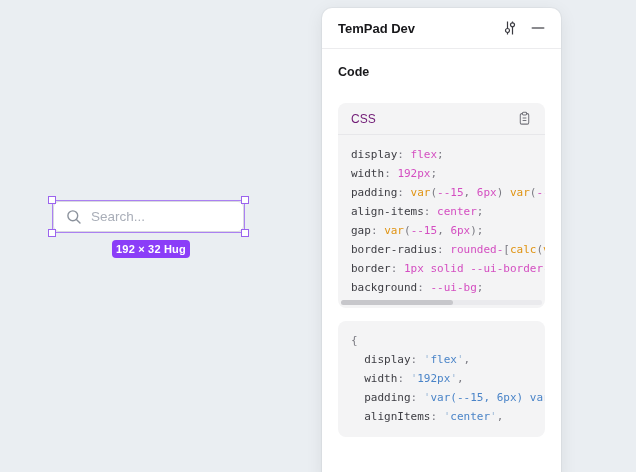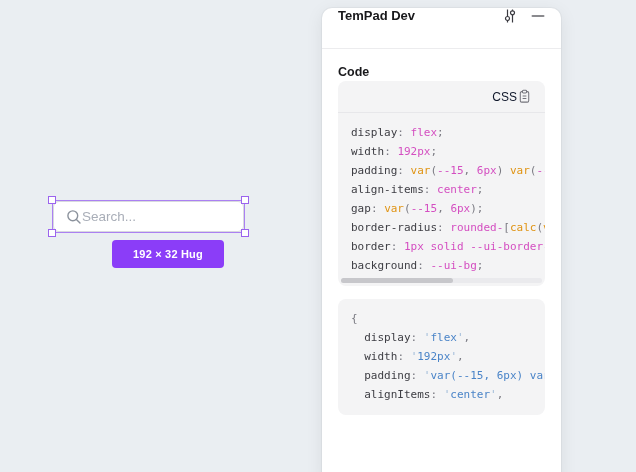--- a/index.html
+++ b/index.html
@@ -10,64 +10,64 @@
   }
 
   
   .sel-outline {
     position:absolute; left:52px; top:200px; width:193px; height:33px;
     border:1px solid #ab80f2; z-index:2; pointer-events:none;
   }
   .search-mock {
     position:absolute; left:53px; top:201px; width:191px; height:31px;
     background:#fff; border:1px solid #d8dade; border-radius:6px;
-    display:flex; align-items:center; padding-left:12px; z-index:1;
+    display:flex; align-items:center; padding-left:12px; gap:9px; z-index:1;
   }
   .search-mock span { font-size:13.5px; color:#a9aeb8; }
   .handle {
     position:absolute; width:8px; height:8px; background:#fff;
     border:1px solid #9b63ee; z-index:3;
   }
   .size-badge {
-    position:absolute; left:112px; top:240px; height:28px; padding:0 21px;
+    position:absolute; left:112px; top:240px; height:18px; padding:0 4px;
     display:inline-flex; align-items:center; background:#8b3df8; color:#fff;
     font-size:11px; font-weight:bold; border-radius:4px; letter-spacing:.2px; z-index:3;
   }
 
   
   .panel {
     position:absolute; left:322px; top:8px; width:239px; height:476px;
     background:#fff; border-radius:10px;
     box-shadow:0 0 0 1px rgba(0,0,0,.03), 0 4px 18px rgba(0,0,0,.08);
   }
   .panel-header {
-    height:41px; display:flex; align-items:flex-start; padding:0 16px;
+    height:41px; display:flex; align-items:center; padding:0 16px;
     border-bottom:1px solid #ececee;
   }
   .panel-title { flex:1; font-weight:bold; font-size:13px; color:#18181b; }
   .hbtns { display:flex; align-items:center; gap:13px; }
   .icon-btn { background:none; border:none; padding:0; cursor:pointer; display:flex; align-items:center; }
 
   .component-row {
     height:40px; display:flex; align-items:center; padding:0 16px;
     border-bottom:1px solid #ececee;
   }
   .component-name { flex:1; font-weight:bold; font-size:13px; color:#18181b; }
 
-  .section-label { margin:16px 16px 2px; font-weight:bold; font-size:12.5px; color:#18181b; }
+  .section-label { margin:16px 16px 24px; font-weight:bold; font-size:12.5px; color:#18181b; }
 
   .code-card {
     margin:0 16px 13px; background:#f4f4f5; border-radius:8px;
     overflow:hidden; position:relative;
   }
   .card-header {
     height:32px; display:flex; align-items:center; padding:0 13px;
     border-bottom:1px solid #e7e7ea;
   }
-  .card-label { flex:1; font-size:12px; color:#0f172a;text-align:right; }
+  .card-label { flex:1; font-size:12px; color:#701a75; }
   .code-pre {
     padding:10px 0 11px 13px;
     font-family:"DejaVu Sans Mono", monospace; font-size:11px; line-height:19px;
     white-space:pre; overflow:hidden; color:#3d3d43;
   }
   .tk-n { color:#3d3d43; }
   .tk-p { color:#7a7a82; }
   .tk-v { color:#d44ec1; }
   .tk-f { color:#e09414;margin-top:32px; }
   .tk-s { color:#4a84c8; }

